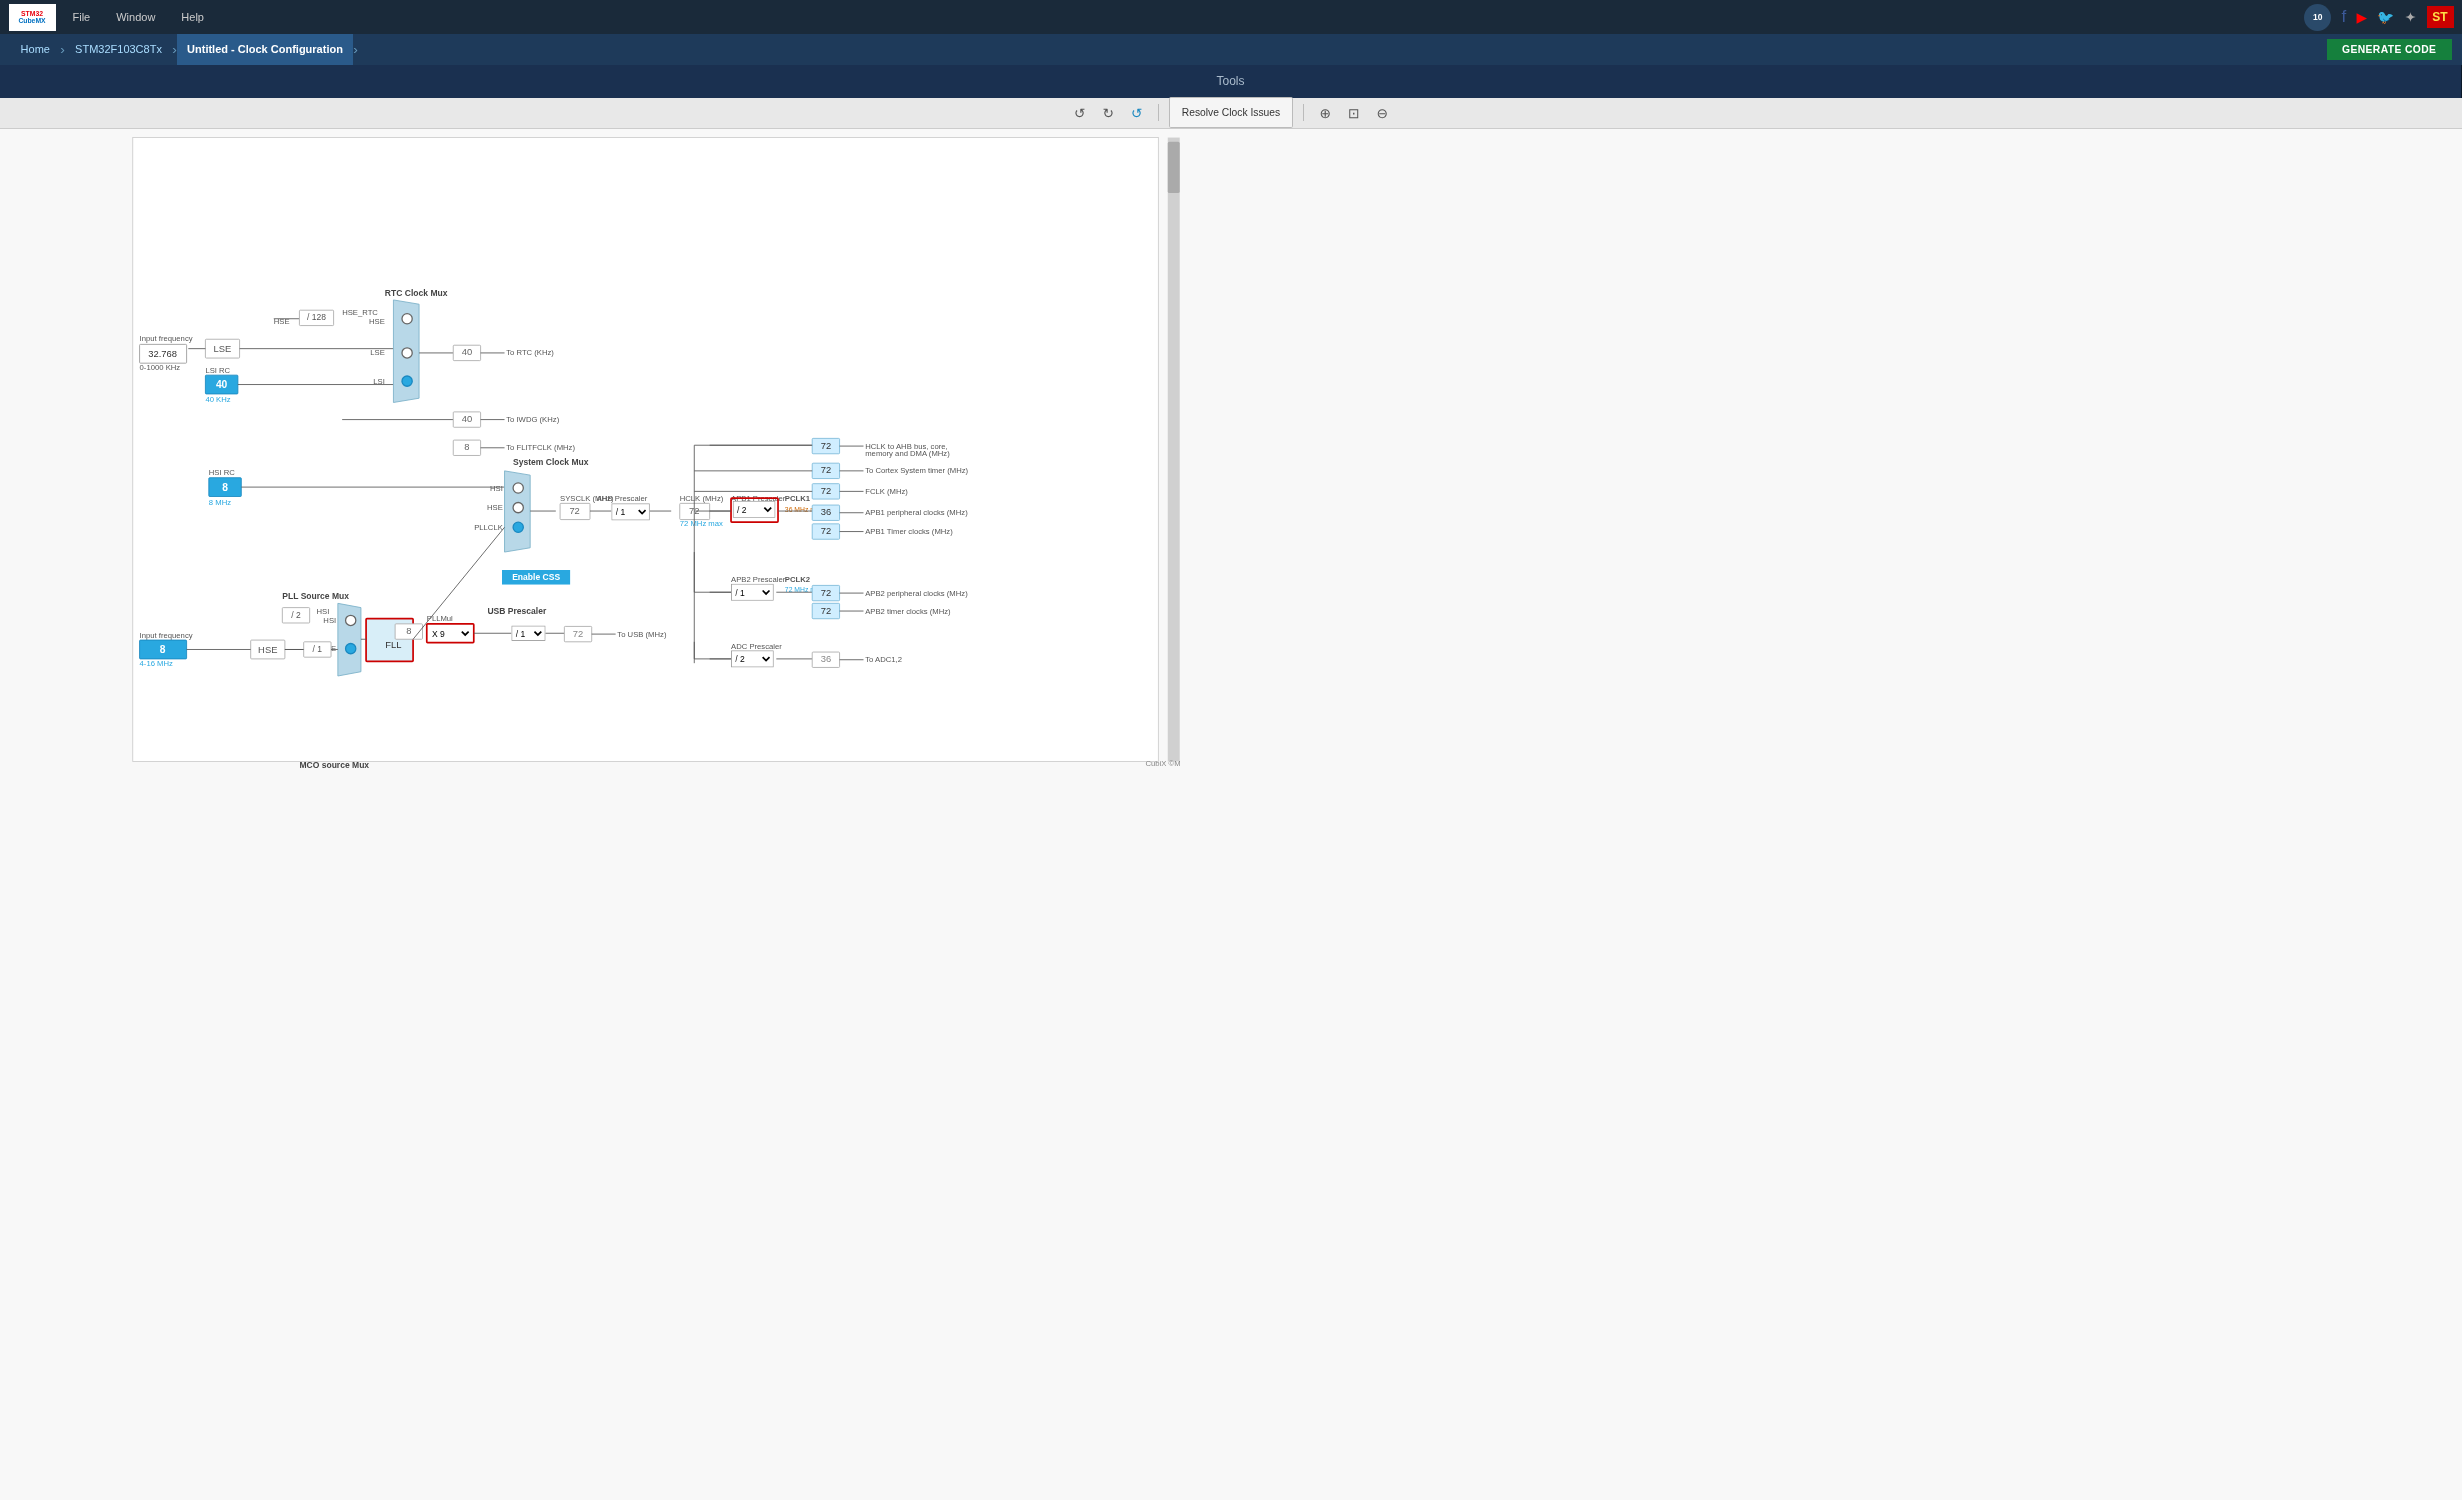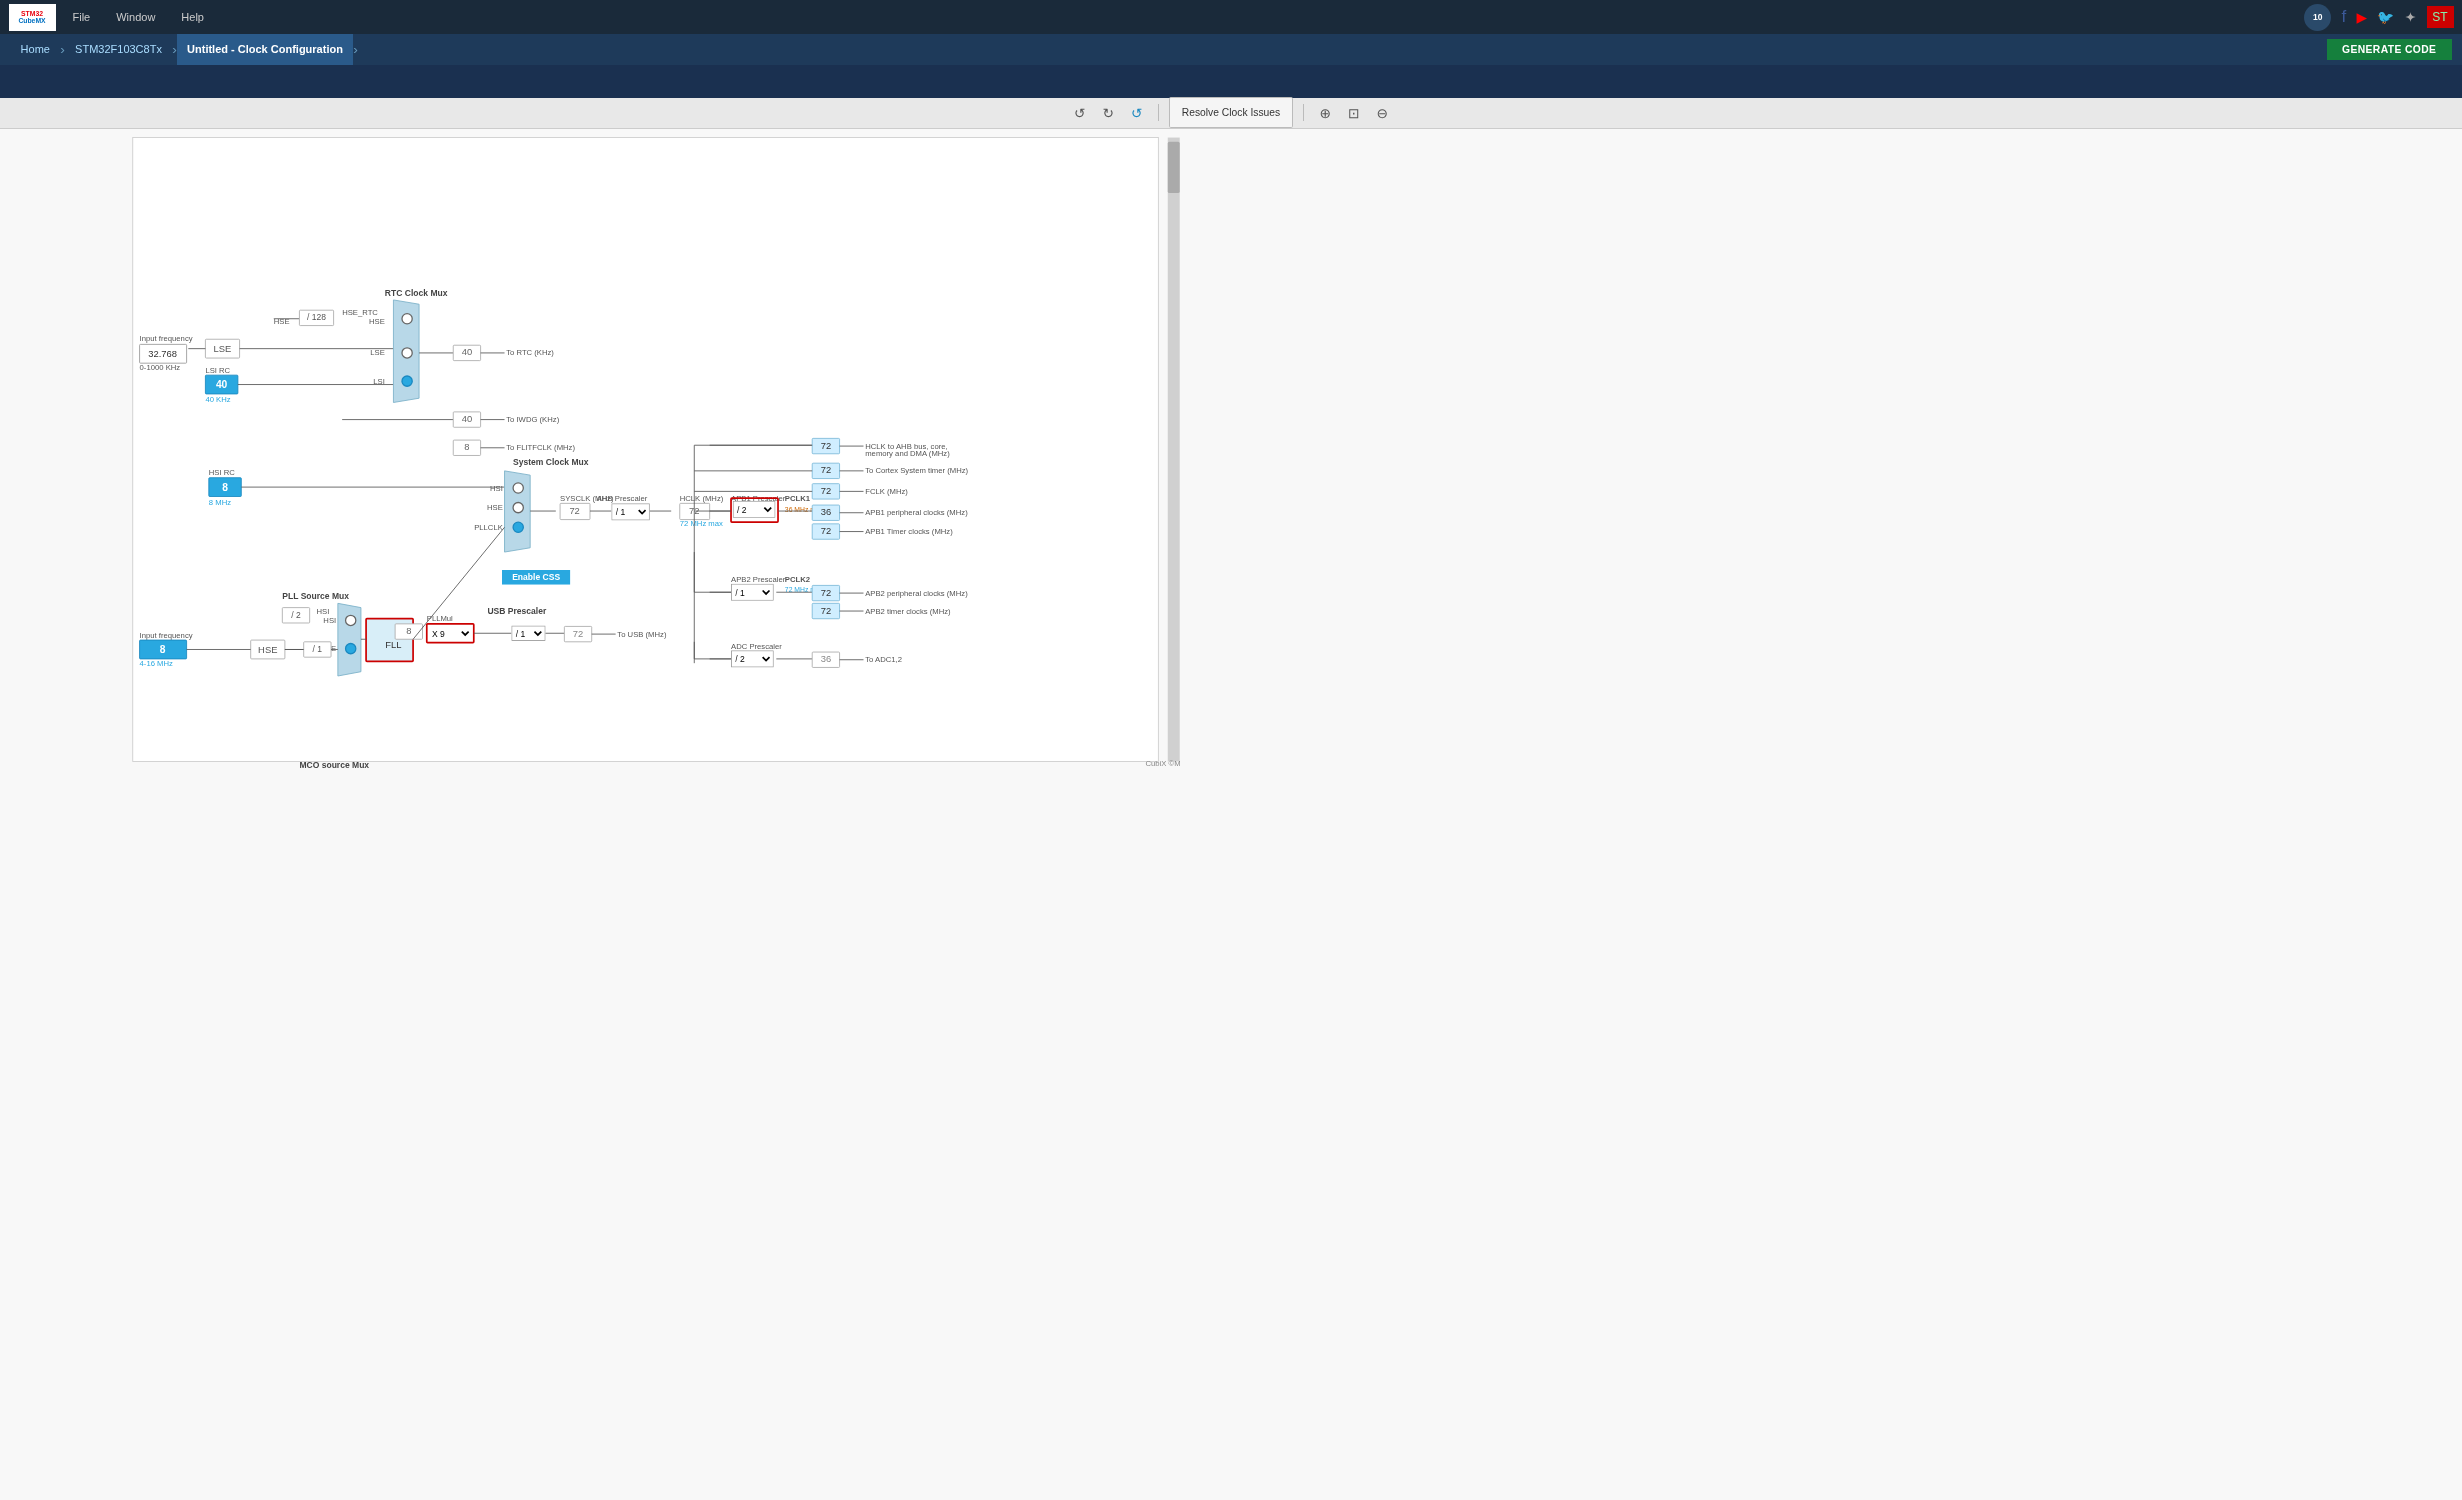--- a/index.html
+++ b/index.html
@@ -80,36 +80,37 @@
       <span class="menu-item">Help</span>
     </div>
   </div>
   <div class="top-bar-right">
     <div class="icon-circle" style="font-size:8.5px;font-weight:bold;">10</div>
     <span class="social-icon" style="color:#3b5998;font-size:17px;">f</span>
     <span class="social-icon" style="color:#ff0000;font-size:13.7px;">▶</span>
     <span class="social-icon" style="color:#1da1f2;font-size:13.7px;">🐦</span>
     <span class="social-icon" style="color:#aaa;font-size:13.7px;">✦</span>
     <div style="width:27px;height:22px;background:#cc0000;display:flex;align-items:center;justify-content:center;">
-      <span style="color:#86efac;font-weight:normal;font-size:12px;text-align:center;">ST</span>
+      <span style="color:#fde047;font-weight:bold;font-size:12px;text-align:center;">ST</span>
     </div>
   </div>
 </div>
 
 <div class="breadcrumb">
   <span class="breadcrumb-item">Home</span>
   <span class="breadcrumb-arrow">›</span>
   <span class="breadcrumb-item">STM32F103C8Tx</span>
   <span class="breadcrumb-arrow">›</span>
   <span class="breadcrumb-item active">Untitled - Clock Configuration</span>
   <span class="breadcrumb-arrow">›</span>
   <button class="generate-btn">GENERATE CODE</button>
 </div>
 
 <div class="tab-bar">
+  <div class="tab">Tools</div>
 </div>
 
 <div class="toolbar">
   <button class="toolbar-btn">↺</button>
   <button class="toolbar-btn">↻</button>
   <button class="toolbar-btn" style="color:#1a88c0;">↺</button>
   <div class="toolbar-sep"></div>
   <button class="resolve-btn">Resolve Clock Issues</button>
   <div class="toolbar-sep"></div>
   <button class="toolbar-btn">⊕</button>

